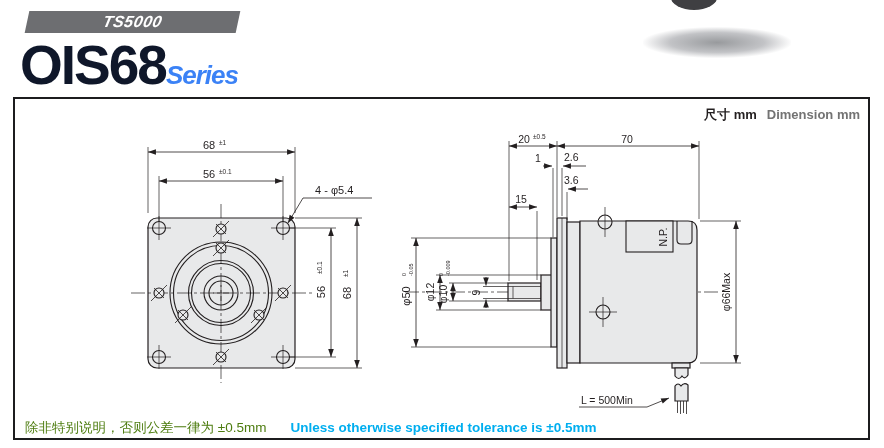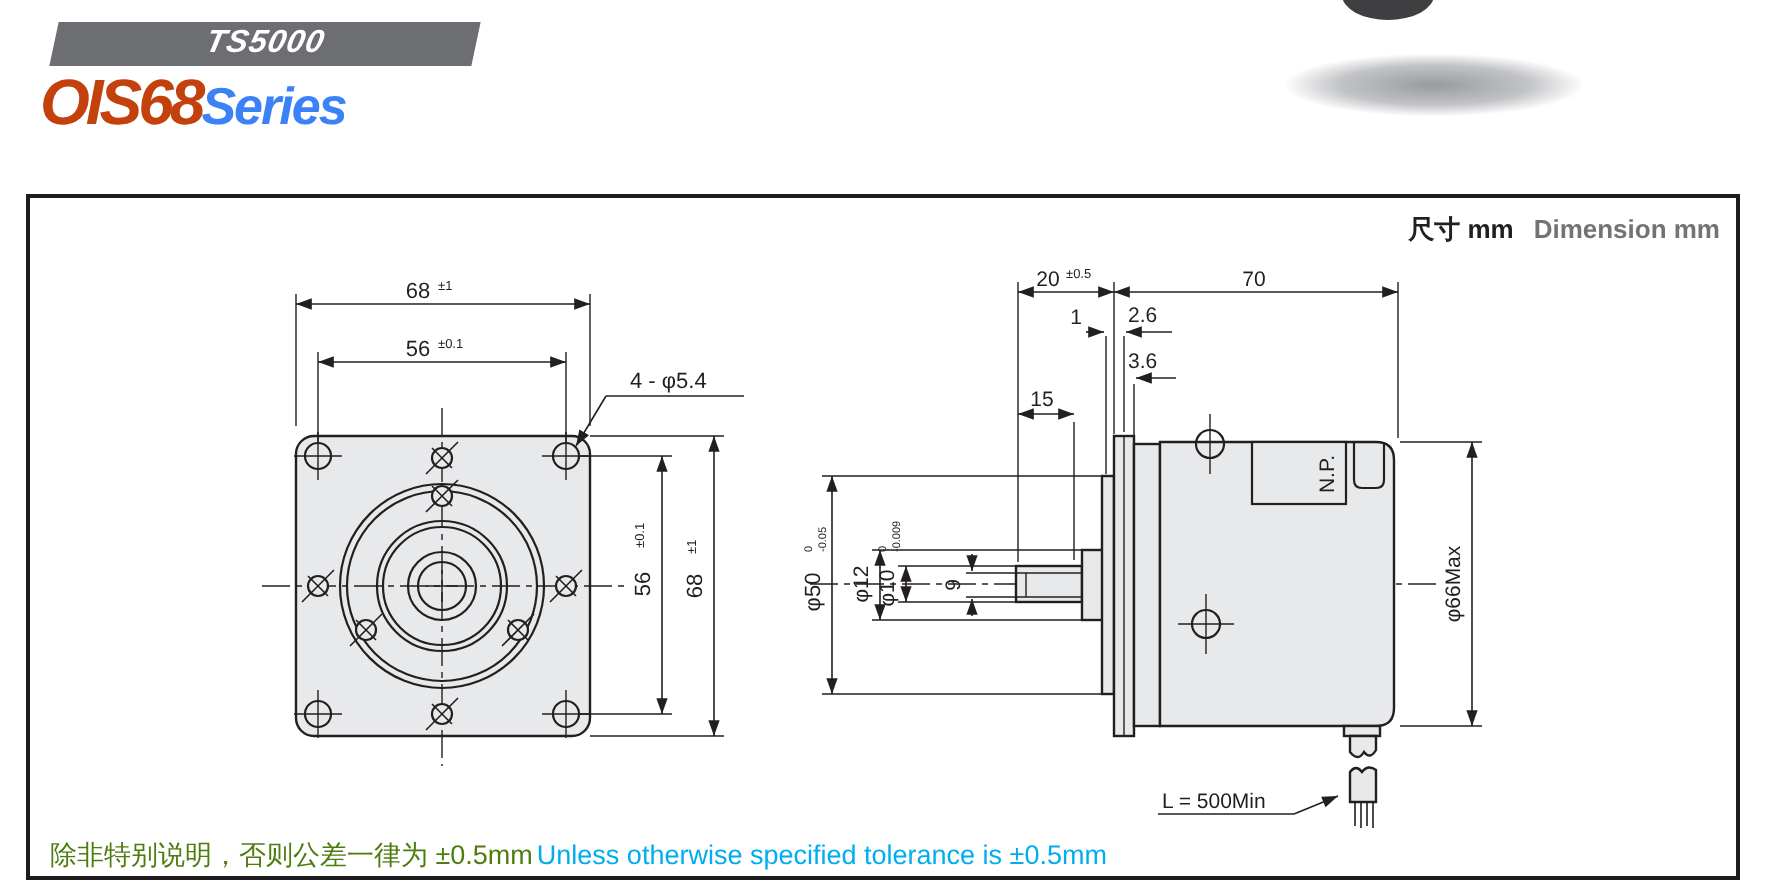--- a/index.html
+++ b/index.html
@@ -3,35 +3,35 @@
 <meta charset="utf-8">
 <style>
   html,body{margin:0;padding:0;}
   body{width:884px;height:448px;position:relative;background:#ffffff;overflow:hidden;
        font-family:"Liberation Sans",sans-serif;color:#231f20;}
   
   .badge{position:absolute;left:27px;top:11px;width:211px;height:22px;background:#6d6e71;
          transform:skewX(-12deg);display:flex;align-items:center;justify-content:center;}
   .badge span{font-style:italic;font-weight:bold;font-size:16px;color:#ffffff;letter-spacing:.5px;}
   .title{position:absolute;left:20px;top:33px;white-space:nowrap;}
-  .title .big{font-style:italic;font-weight:bold;font-size:32px;letter-spacing:-2px;color:#c2410c;}
+  .title .big{font-weight:bold;font-size:55px;letter-spacing:-2px;color:#0f172a;}
   .title .small{font-style:italic;font-weight:bold;font-size:26px;letter-spacing:-1px;color:#3b82f6;}
   .photo-blob{position:absolute;left:671px;top:-15px;width:46px;height:25px;border-radius:50%;
               background:#3f3f42;}
   .photo-shadow{position:absolute;left:643px;top:27px;width:148px;height:31px;
                 background:radial-gradient(ellipse at center,#989a9d 0%,#c2c3c6 45%,rgba(255,255,255,0) 72%);}
   
   .frame{position:absolute;left:13px;top:97px;width:857px;height:343px;
          border:2px solid #1c1c1e;box-sizing:border-box;background:#ffffff;}
   .size-label{position:absolute;top:106px;right:24px;font-size:13px;font-weight:bold;}
   .size-label .cn{color:#231f20;text-align:right;}
   .size-label .en{color:#737373;margin-left:10px;}
   .note{position:absolute;left:25px;top:419px;font-size:13.5px;}
   .note .cn{color:#4d7c0f;}
-  .note .en{color:#00aeef;margin-left:2px;}
+  .note .en{color:#00aeef;margin-left:24px;font-weight:bold;}
   
   svg.drawing{position:absolute;left:0;top:0;}
   .ol{fill:#e8e9ea;stroke:#231f20;stroke-width:1.2;}
   .ln{stroke:#231f20;stroke-width:1.1;fill:none;}
   .thin{stroke:#231f20;stroke-width:0.7;fill:none;}
   .dim{stroke:#231f20;stroke-width:0.8;fill:none;}
   .cl{stroke:#231f20;stroke-width:0.7;fill:none;stroke-dasharray:14 3 3 3;}
   svg text{font-family:"Liberation Sans",sans-serif;fill:#231f20;}
   .t11{font-size:11px;} .t10{font-size:10.5px;} .t6{font-size:6.5px;} .t5{font-size:5.5px;}
 </style>

